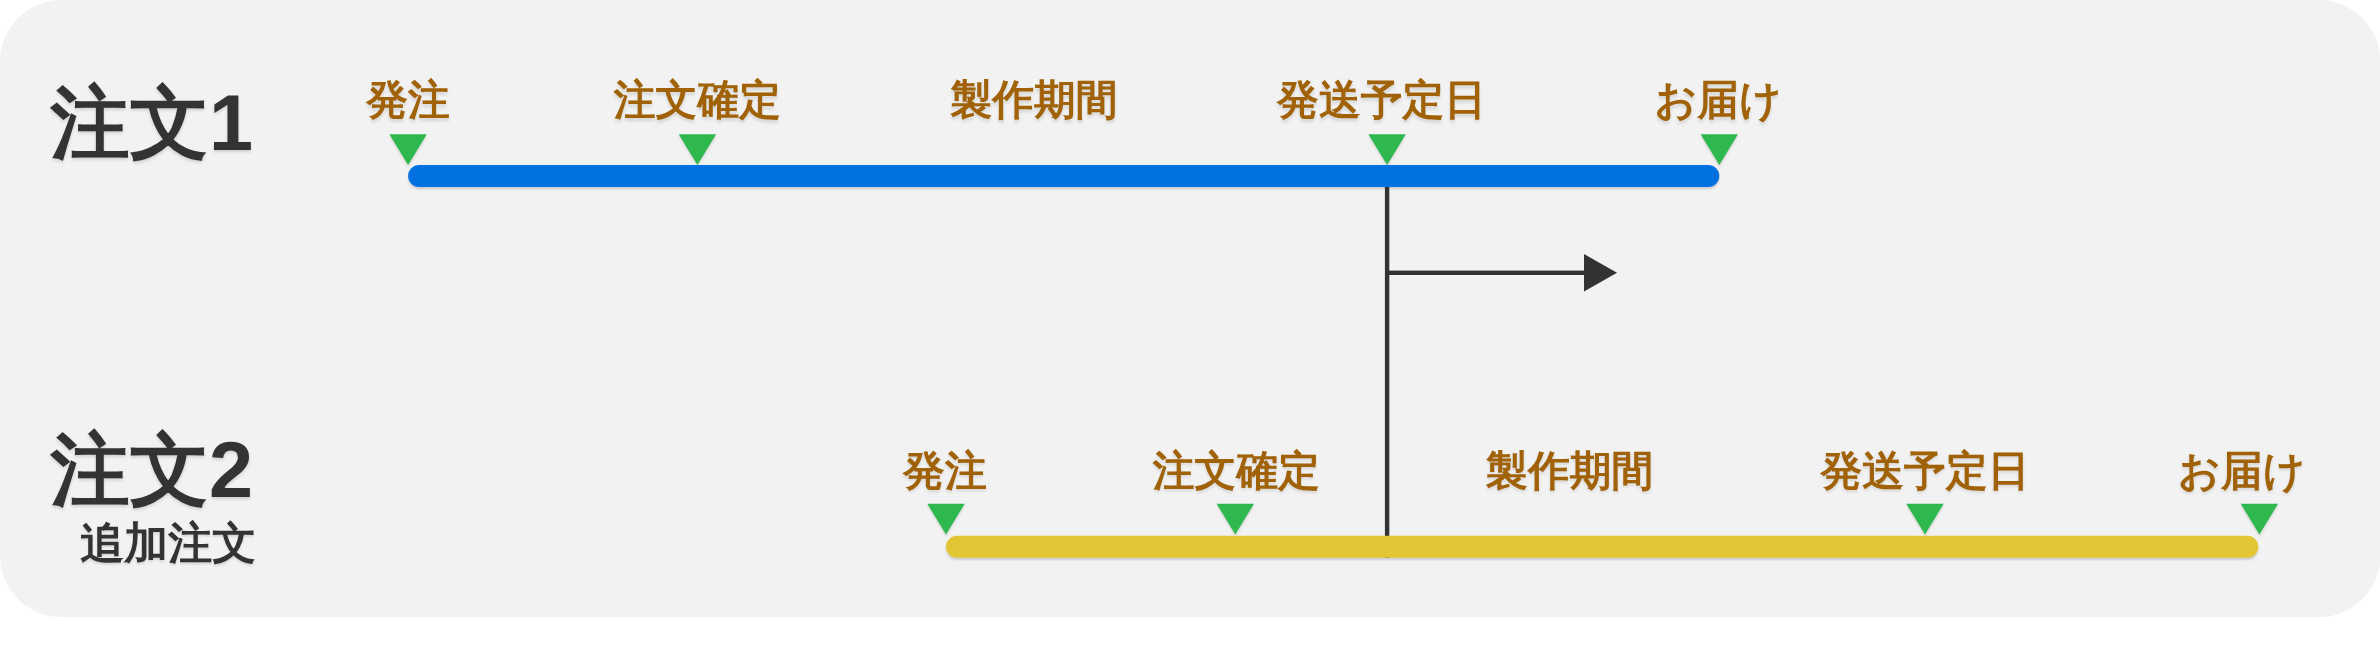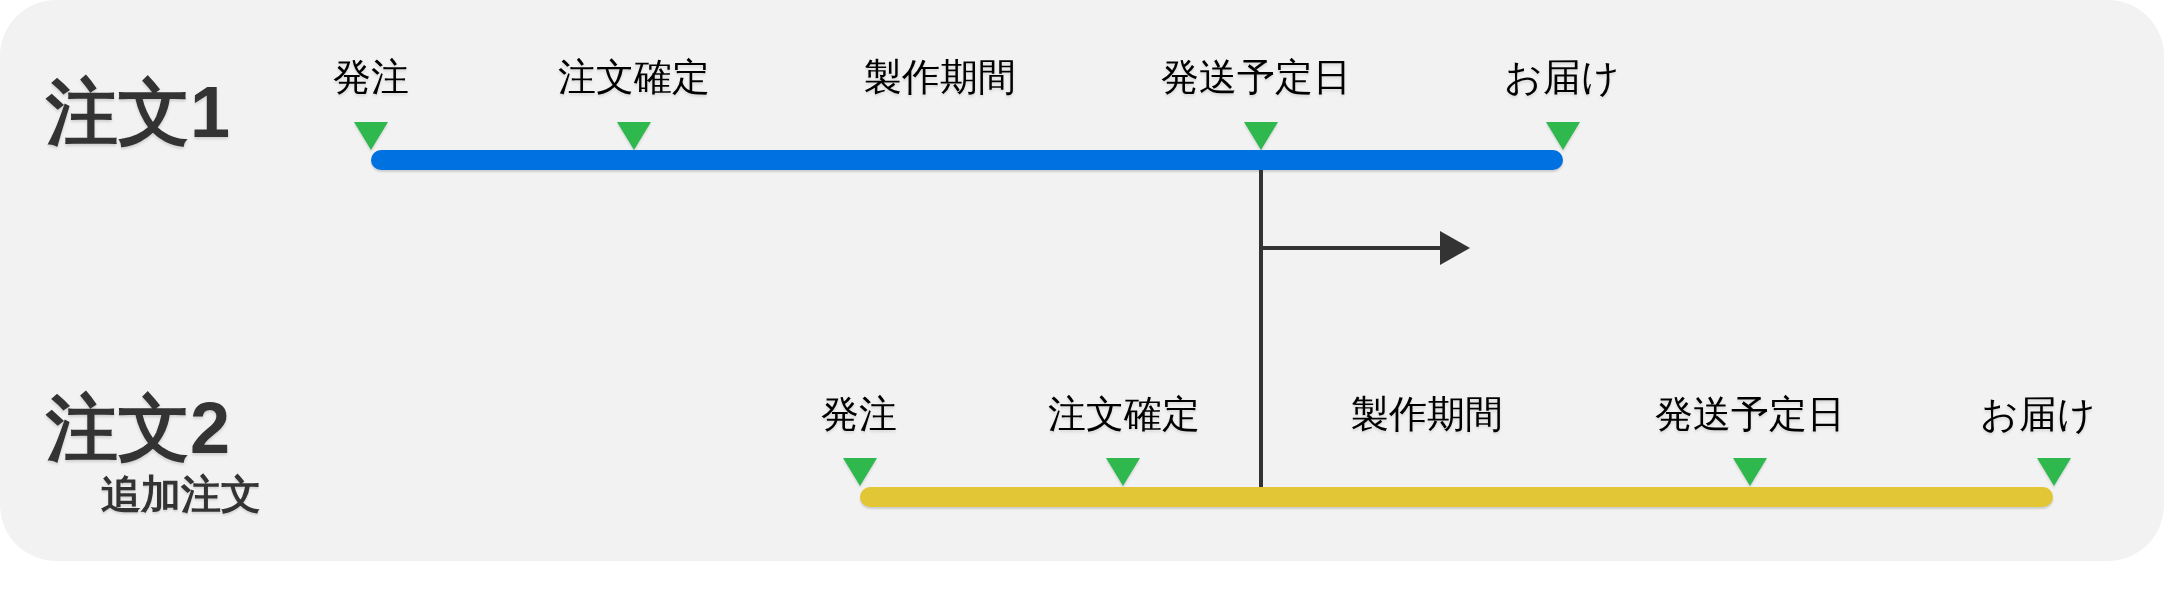--- a/index.html
+++ b/index.html
@@ -13,22 +13,23 @@
   .row-title {
     position:absolute; font-weight:bold; color:#333333; font-size:72px;
     line-height:1; white-space:nowrap; text-shadow:0 2px 3px rgba(0,0,0,0.15);
   }
   .row-subtitle {
     position:absolute; font-weight:bold; color:#333333; font-size:40px;
     line-height:1; white-space:nowrap; text-shadow:0 2px 2px rgba(0,0,0,0.12);
   }
   .ms-label {
     position:absolute; transform:translateX(-50%); font-size:38px; line-height:1;
-    color:#000000; white-space:nowrap; font-weight:400;
+    color:#a16207; white-space:nowrap; font-weight:700;
     text-shadow:0 2px 3px rgba(0,0,0,0.12);
+    margin-top:15px;
   }
   .marker {
     position:absolute; width:0; height:0; transform:translateX(-50%);
     border-left:17px solid transparent; border-right:17px solid transparent;
     border-top:28px solid #2eb84e;
     filter:drop-shadow(0 2px 1px rgba(0,0,0,0.12));
   }
   .bar {
     position:absolute; height:20px; border-radius:10px;
     box-shadow:0 2px 2px rgba(0,0,0,0.15);
@@ -68,21 +69,21 @@
   <div class="marker" style="left:1261px; top:122px;"></div>
   <div class="marker" style="left:1563px; top:122px;"></div>
 
   <div class="bar bar-blue" style="left:371px; top:150px; width:1192px;"></div>
 
   <div class="conn-v"></div>
   <div class="conn-h"></div>
   <div class="conn-head"></div>
 
   <div class="row-title" style="left:46px; top:392px;text-align:right;">注文2</div>
-  <div class="row-subtitle" style="left:73px; top:474px;margin-left:28px;">追加注文</div>
+  <div class="row-subtitle" style="left:73px; top:474px;">追加注文</div>
 
   <div class="ms-label" style="left:859px;  top:395px;">発注</div>
   <div class="ms-label" style="left:1124px; top:395px;">注文確定</div>
   <div class="ms-label" style="left:1427px; top:395px;">製作期間</div>
   <div class="ms-label" style="left:1750px; top:395px;">発送予定日</div>
   <div class="ms-label" style="left:2038px; top:395px;">お届け</div>
 
   <div class="marker" style="left:860px;  top:458px;"></div>
   <div class="marker" style="left:1123px; top:458px;"></div>
   <div class="marker" style="left:1750px; top:458px;"></div>

